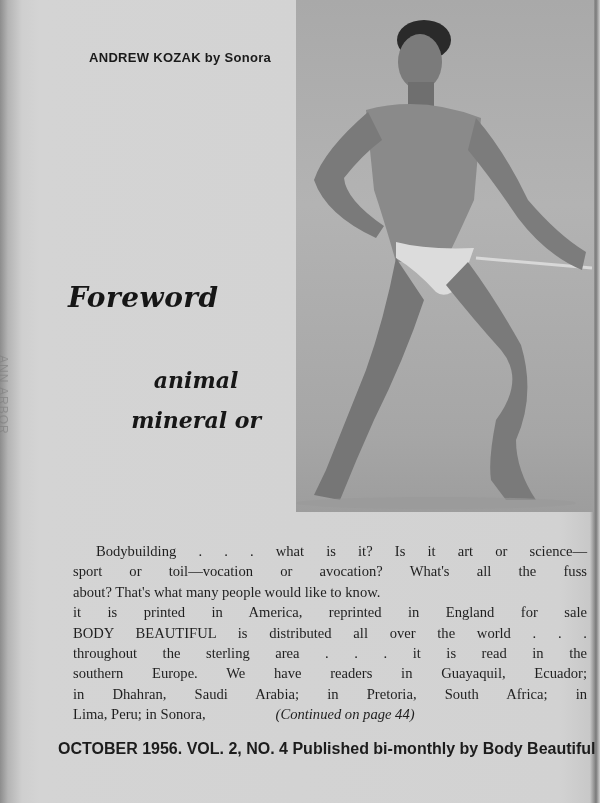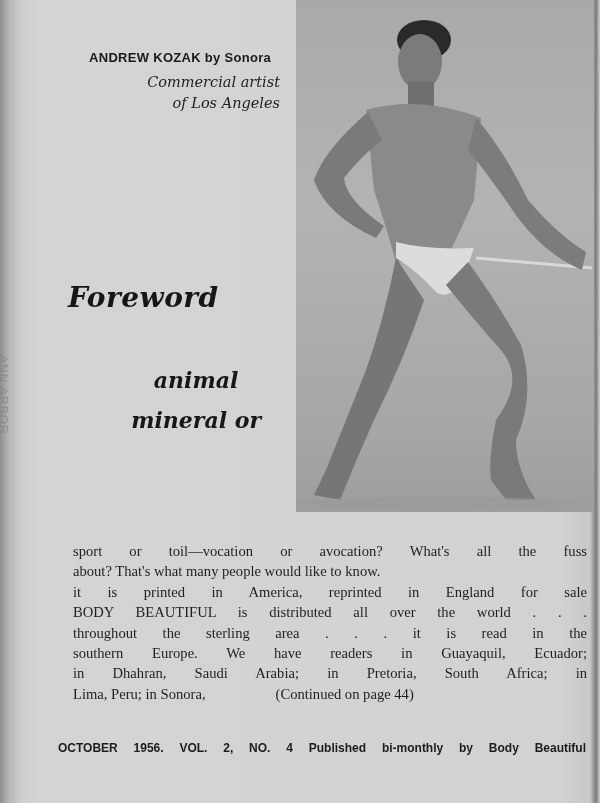--- a/index.html
+++ b/index.html
@@ -44,40 +44,36 @@
     }
     .photo svg { position: absolute; left: 0; top: 0; }
     .body-text {
       position: absolute; left: 73px; top: 541px; width: 514px;
       font-size: 14.6px; line-height: 20.4px; color: #1f1f1f; text-align: justify;
       font-family: "Liberation Serif", serif;
     }
     .body-text .indent { padding-left: 23px; }
     .body-text .line { display: block; white-space: nowrap; text-align-last: justify; }
     .body-text .line.last { text-align-last: left; }
-    .continued { padding-left: 70px; }
+    .continued { font-style: italic; padding-left: 70px; }
     .footer {
       position: absolute; left: 58px; top: 740px; width: 528px;
-      font-family: "Liberation Sans", sans-serif; font-weight: bold; font-size: 12px;
+      font-family: "Liberation Sans", sans-serif; font-weight: bold; font-size: 16px;
       line-height: 17px; color: #1c1c1c;
     }
     .footer .line { display: block; white-space: nowrap; text-align: justify; text-align-last: justify; }
   </style>
 </head>
 <body>
 
 <div class="page">
 
   <div class="left-bleed">ANN ARBOR</div>
 
   <div class="credit-name">ANDREW KOZAK by Sonora</div>
-  <div class="credit-role">
-    <div>Commercial artist</div>
-    <div>of Los Angeles</div>
-  </div>
 
   <div class="title">Foreword</div>
 
   <div class="subtitle">
     <div>animal</div>
     <div>mineral or</div>
   </div>
 
   <div class="photo" title="Black-and-white photo of a bodybuilder posing with one hand on hip, pulling a cable">
     <svg width="298" height="512" viewBox="0 0 298 512">
@@ -100,20 +96,21 @@
 
       <path d="M100 258 Q88 320 70 370 Q50 420 30 470 L18 495 L44 500 Q60 460 78 420 Q108 360 128 300 Z" fill="#767676"></path>
 
       <path d="M150 285 Q178 320 205 350 Q230 380 200 420 Q192 460 195 480 L210 500 L240 500 Q220 470 220 440 Q240 395 225 345 Q200 300 172 262 Z" fill="#7a7a7a"></path>
 
       <ellipse cx="140" cy="503" rx="140" ry="6" fill="#9a9a9a" opacity=".6"></ellipse>
     </svg>
   </div>
 
   <div class="body-text">
+    <span class="line indent">Bodybuilding . . . what is it? Is it art or science—</span>
     <span class="line">sport or toil—vocation or avocation? What's all the fuss</span>
     <span class="line last">about? That's what many people would like to know.</span>
     <span class="line">it is printed in America, reprinted in England for sale</span>
     <span class="line">BODY BEAUTIFUL is distributed all over the world . . .</span>
     <span class="line">throughout the sterling area . . . it is read in the</span>
     <span class="line">southern Europe. We have readers in Guayaquil, Ecuador;</span>
     <span class="line">in Dhahran, Saudi Arabia; in Pretoria, South Africa; in</span>
     <span class="line last"><span>Lima, Peru; in Sonora,</span><span class="continued">(Continued on page 44)</span></span>
   </div>
 

